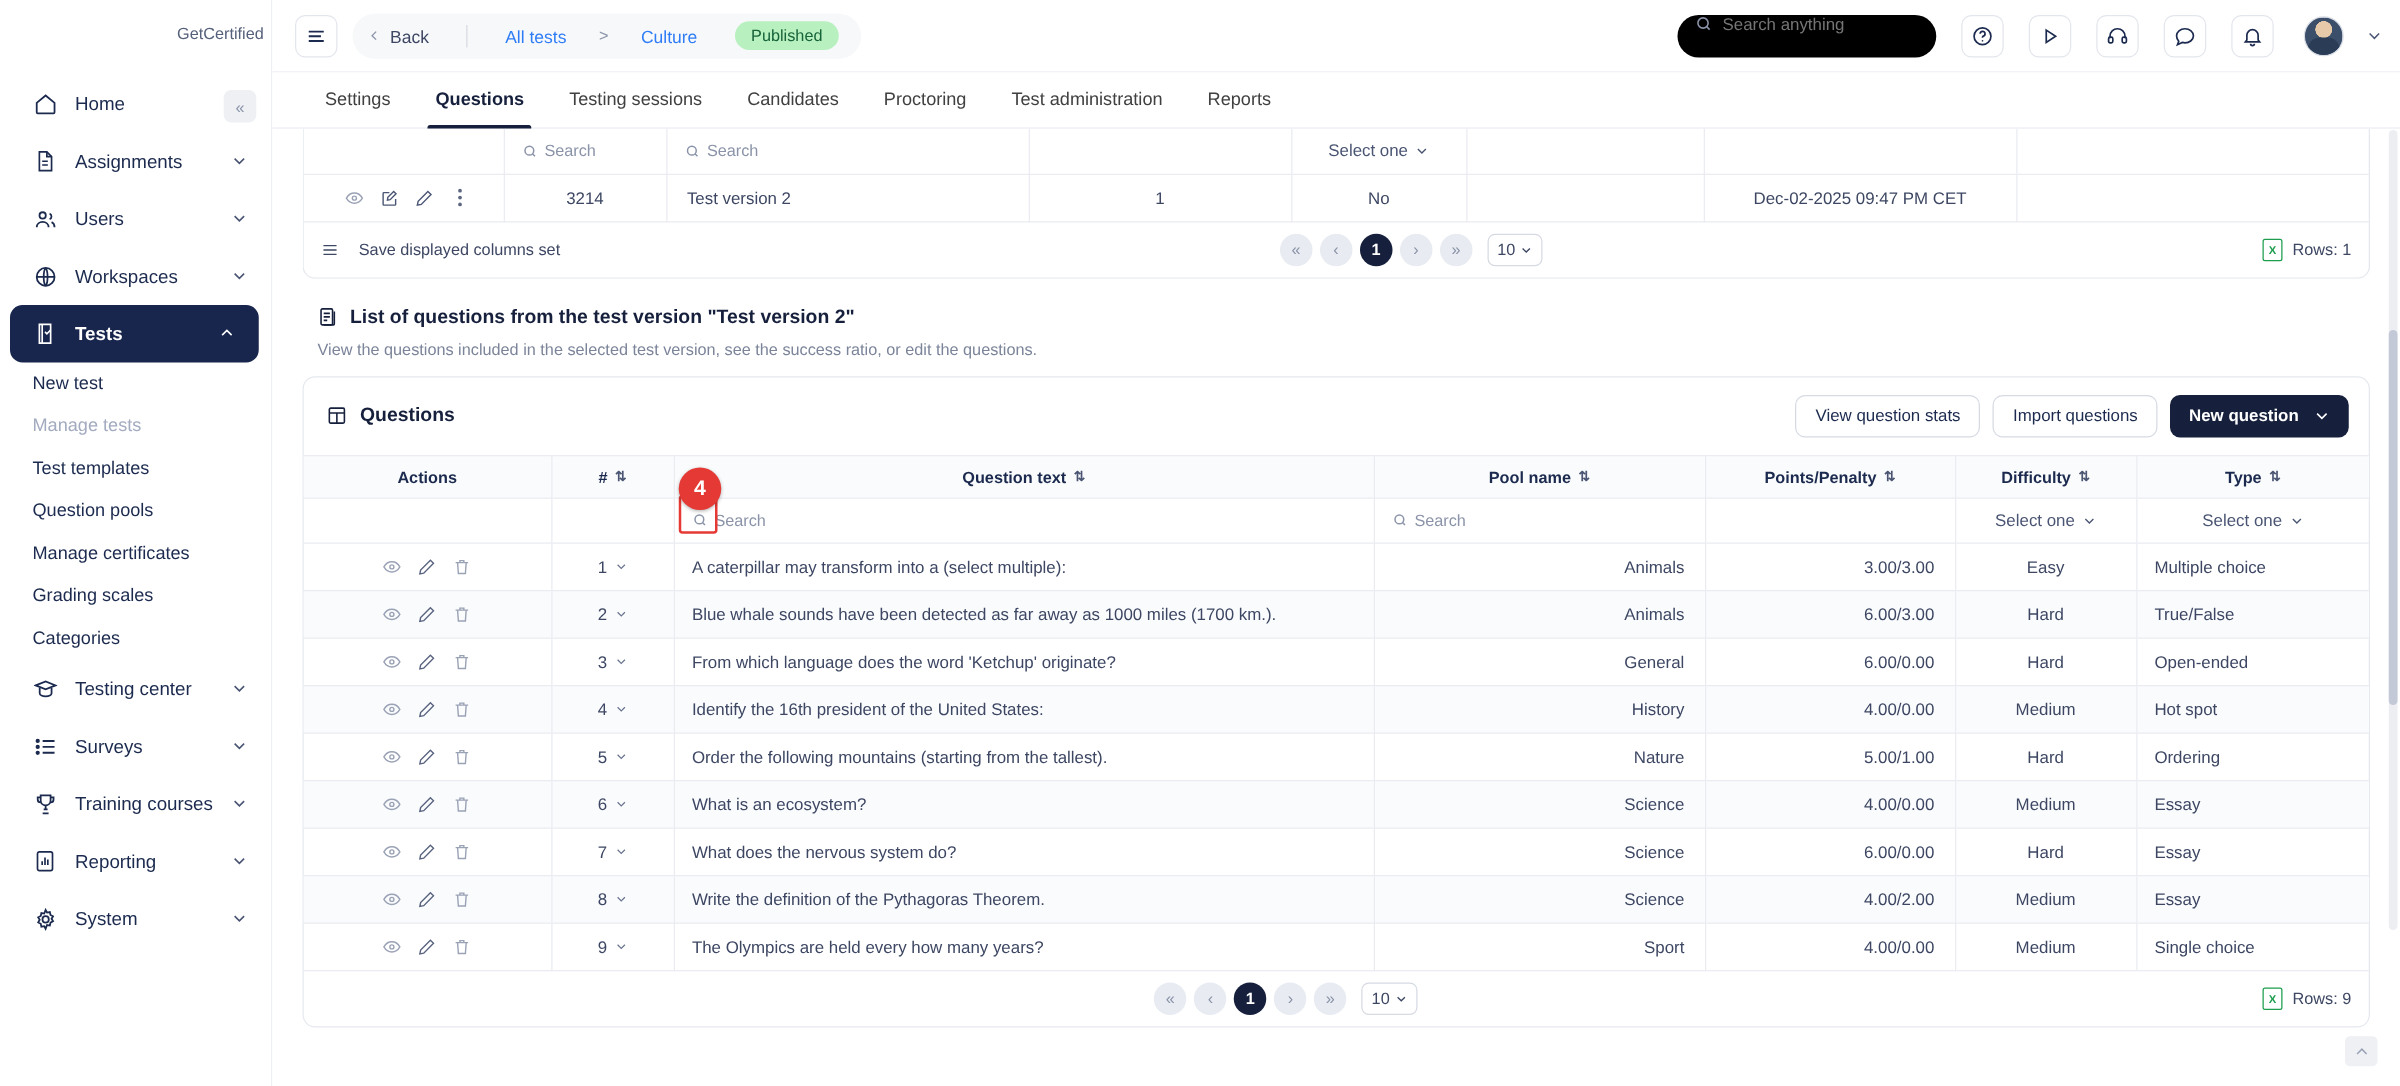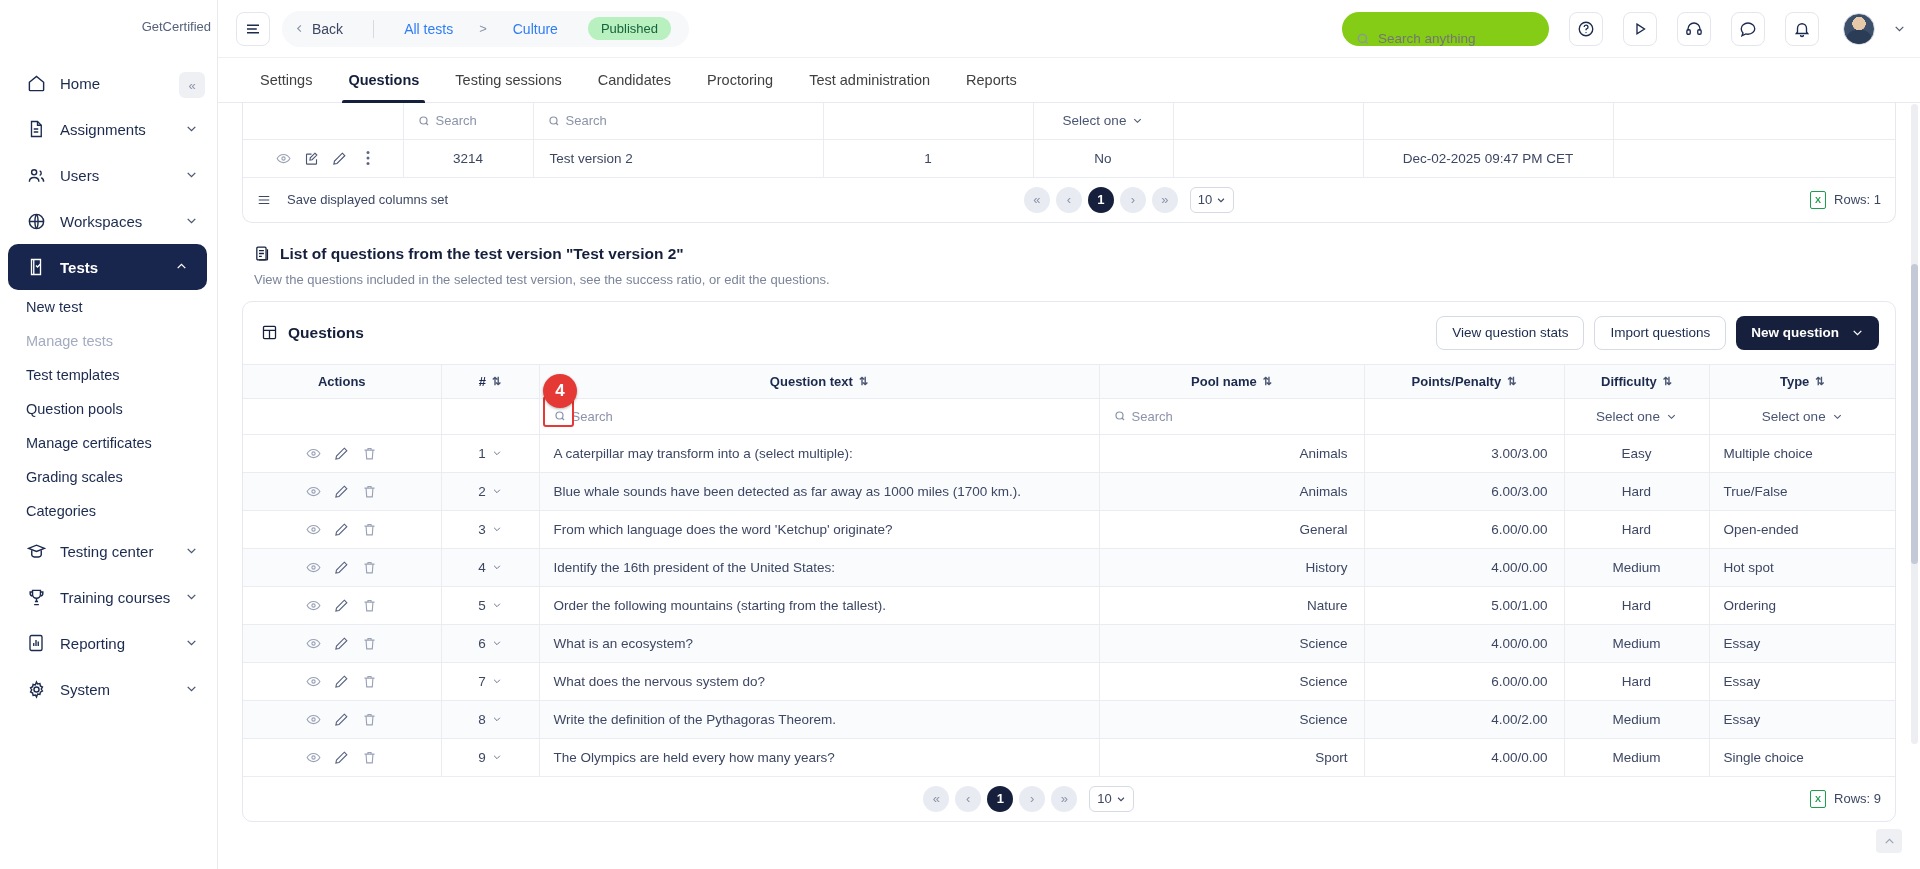--- a/index.html
+++ b/index.html
@@ -73,22 +73,22 @@
   .crumb-back { display:flex; align-items:center; gap:7px; color:#3d4763; font-size:14px; cursor:pointer;}
   .crumb-sep-line { width:1px; height:18px; background:#d6dae2; margin: 0 4px;}
   .crumb-link { color:#2f7df6; font-size:14px; cursor:pointer; }
   .crumb-arrow { color:#8a93a8; font-size:13px; }
   .badge-pub {
     background: #b8f0bf; color:#17633a; font-size:13px; border-radius: 14px;
     padding: 4px 13px; margin-left: 4px;
   }
   .topbar-spacer { flex: 1; }
   .search-box {
-    width: 207px; height: 34px; background:#84cc16; border-radius: 18px;
-    display:flex; align-items:flex-end; gap: 8px; padding: 0 14px; color:#8a93a8; font-size: 13.5px;
+    width: 207px; height: 34px; background:#000000; border-radius: 18px;
+    display:flex; align-items:flex-start; gap: 8px; padding: 0 14px; color:#8a93a8; font-size: 13.5px;
   }
   .search-box input {
     border:none; background:transparent; outline:none; font-size:13.5px;
     color:#55607a; width: 100%; font-family:inherit;
   }
   .icon-btn {
     width: 34px; height: 34px; border:1px solid #e3e6ec; border-radius:8px;
     display:flex; align-items:center; justify-content:center; cursor:pointer; color:#1b2a4e;
     margin-left: 8px; background:#fff;
   }
@@ -326,20 +326,36 @@
             </svg>
         </span>
         <span class="lbl">Testing center</span>
         <span class="chev">
           <svg width="13" height="13" viewBox="0 0 24 24" fill="none" stroke="currentColor" stroke-width="2.4">
               <path d="M5 9l7 7 7-7"></path>
             </svg>
         </span>
       </div>
 
+      <div class="nav-item">
+        <span class="ico">
+          <svg width="19" height="19" viewBox="0 0 24 24" fill="none" stroke="#1b2a4e" stroke-width="1.9">
+              <circle cx="4" cy="6" r="1.2" fill="#1b2a4e"></circle>
+              <circle cx="4" cy="12" r="1.2" fill="#1b2a4e"></circle>
+              <circle cx="4" cy="18" r="1.2" fill="#1b2a4e"></circle>
+              <path d="M9 6h12M9 12h12M9 18h12"></path>
+            </svg>
+        </span>
+        <span class="lbl">Surveys</span>
+        <span class="chev">
+          <svg width="13" height="13" viewBox="0 0 24 24" fill="none" stroke="currentColor" stroke-width="2.4">
+              <path d="M5 9l7 7 7-7"></path>
+            </svg>
+        </span>
+      </div>
 
       <div class="nav-item">
         <span class="ico">
           <svg width="19" height="19" viewBox="0 0 24 24" fill="none" stroke="#1b2a4e" stroke-width="1.8">
               <path d="M7 3h10v5a5 5 0 0 1-10 0z"></path>
               <path d="M7 5H4v2a3 3 0 0 0 3 3M17 5h3v2a3 3 0 0 1-3 3"></path>
               <path d="M12 13v4M9 21h6M10 17h4"></path>
             </svg>
         </span>
         <span class="lbl">Training courses</span>

